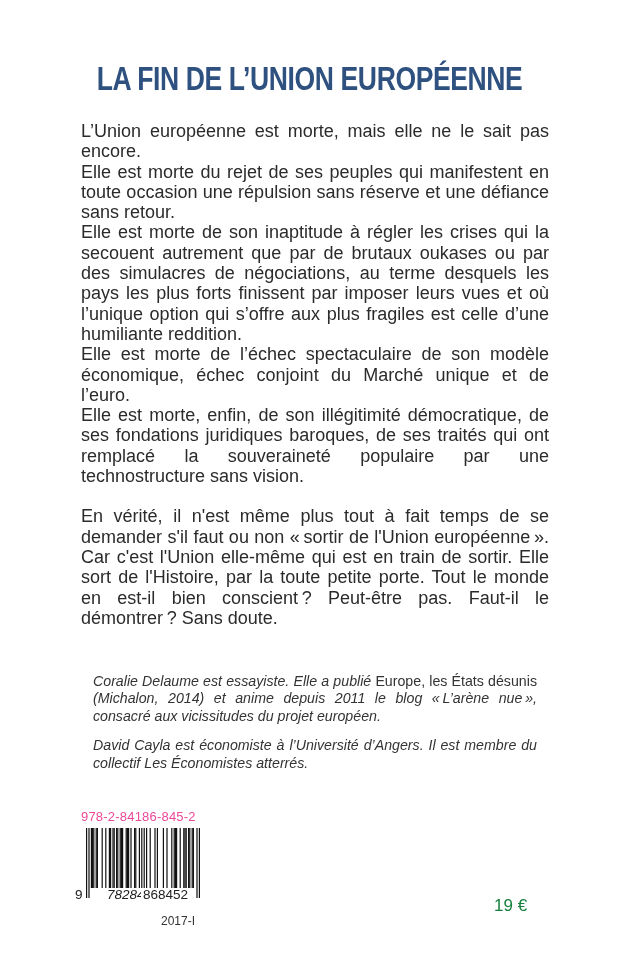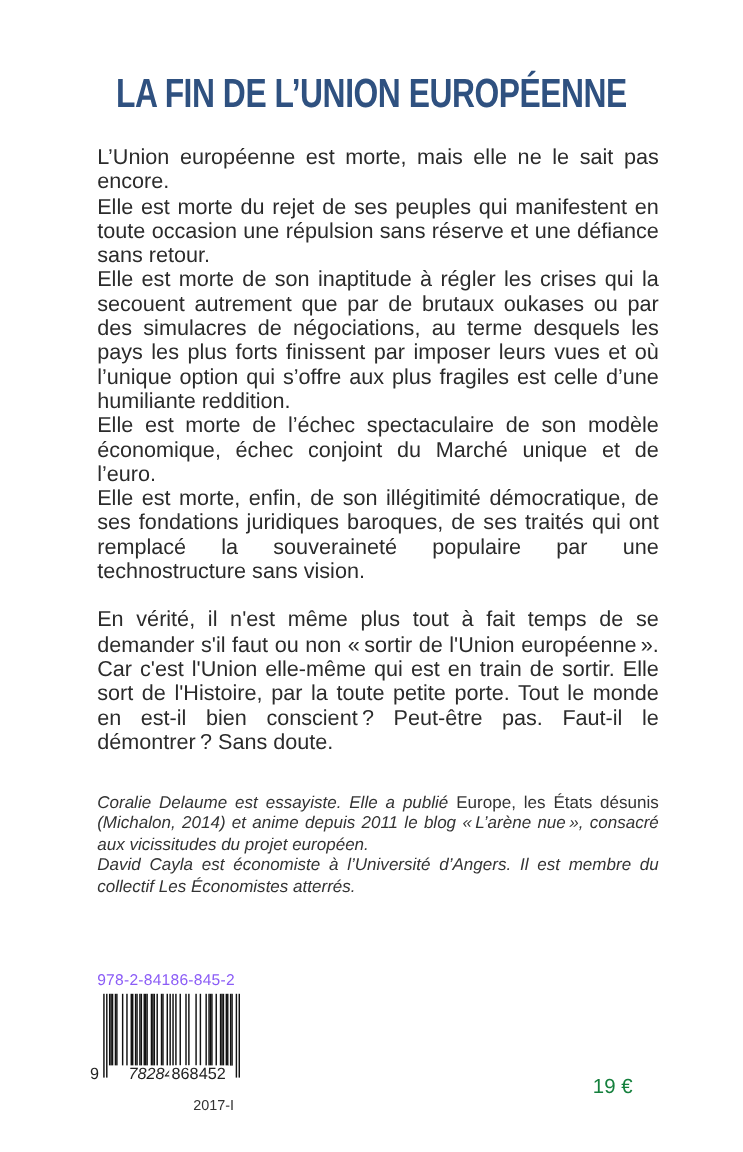--- a/index.html
+++ b/index.html
@@ -52,28 +52,28 @@
       position: absolute;
       left: 81px;
       width: 468px;
       top: 661px;
       font-size: 14.2px;
       line-height: 17.4px;
       text-align: justify;
       font-style: italic;
       color: #333;
     }
-    .bio p { margin: 0; }
+    .bio p { margin: 12px; }
     .bio .upright { font-style: normal; }
     .isbn {
       position: absolute;
       left: 81px;
       top: 809px;
       font-size: 13px;
-      color: #8b5cf6;
+      color: #ec4899;
       letter-spacing: 0.2px;
     }
     .barcode-wrap {
       position: absolute;
       left: 78px;
       top: 828px;
       width: 126px;
       height: 76px;
     }
     .barcode-svg {

